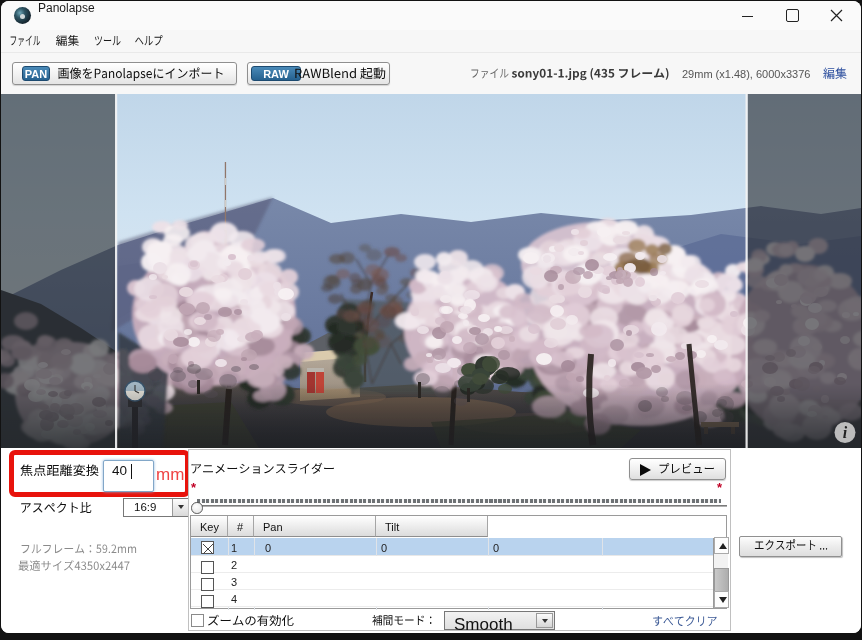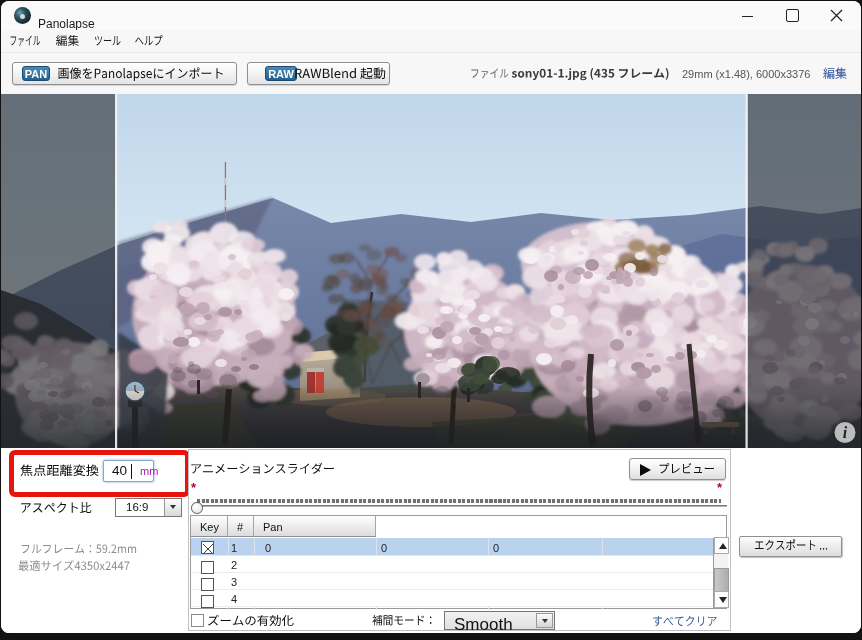--- a/index.html
+++ b/index.html
@@ -1,46 +1,46 @@
 <!DOCTYPE html>
 <html><head><meta charset="utf-8"><style>
 *{margin:0;padding:0;box-sizing:border-box}
 html,body{width:862px;height:640px;overflow:hidden;background:#121212;font-family:"Liberation Sans",sans-serif;}
 #win{position:absolute;left:1px;top:1px;width:860px;height:632px;background:#fff;border-radius:8px;overflow:hidden;}
 
 #titlebar{position:absolute;left:0;top:0;width:860px;height:29px;background:#fafafa;}
 #ticon{position:absolute;left:13px;top:6px;width:17px;height:17px;border-radius:50%;background:radial-gradient(circle at 35% 35%, #6fa7b8 0%, #2e5564 30%, #14222b 75%);}
 #ticon:after{content:"";position:absolute;left:6px;top:7px;width:5px;height:5px;border-radius:50%;background:#cfd8da;}
-#ttext{position:absolute;left:37px;top:16px;font-size:12px;color:#1b1b1b;}
+#ttext{position:absolute;left:37px;top:0;font-size:12px;color:#1b1b1b;}
 .wbtn{position:absolute;top:0;width:45px;height:29px;}
 #wmin{left:724px}#wmax{left:769px}#wclose{left:814px}
 #wmin:after{content:"";position:absolute;left:17px;top:15px;width:11px;height:1.2px;background:#222}
 #wmax:after{content:"";position:absolute;left:16px;top:8px;width:11px;height:11px;border:1.2px solid #222;border-radius:2px}
 #wclose svg{position:absolute;left:15px;top:8px}
 
 #menubar{position:absolute;left:0;top:29px;width:860px;height:23px;background:#f7f7f7;}
 
 #toolbar{position:absolute;left:0;top:52px;width:860px;height:41px;background:#f7f7f7;}
 .tbtn{position:absolute;border:1px solid #8f8f8f;border-radius:3px;background:linear-gradient(#ffffff,#f4f4f4 45%,#e4e4e4);box-shadow:0 1px 1px rgba(0,0,0,.15)}
 #btn1{left:11px;top:61px;width:225px;height:23px}
 #btn2{left:246px;top:61px;width:143px;height:23px}
 .badge{position:absolute;border-radius:3px;background:linear-gradient(#4a8ab8,#25618f);color:#fff;font-weight:bold;font-size:11px;text-align:center;line-height:14px;border:1px solid #1c4a70}
 #bdg1{left:21px;top:65px;width:28px;height:15px}
-#bdg2{left:264px;top:65px;width:32px;height:15px}
+#bdg2{left:250px;top:65px;width:50px;height:15px}
 #inforight{position:absolute;left:681px;top:67px;font-size:11px;color:#555;}
 
 #photo{position:absolute;left:0;top:93px;width:860px;height:354px;background:#c9dff0;}
 
 #bottom{position:absolute;left:0;top:447px;width:860px;height:185px;background:#fff;}
 #redbox{position:absolute;left:8px;top:449px;width:181px;height:47px;border:5px solid #e8130c;border-radius:6px;}
-#focalinput{position:absolute;left:102px;top:459px;width:51px;height:22px;border:1.5px solid #82a7c8;border-radius:2px;background:#fff;box-shadow:0 0 3px #8ab4dc;}
+#focalinput{position:absolute;left:102px;top:459px;width:51px;height:32px;border:1.5px solid #82a7c8;border-radius:2px;background:#fff;box-shadow:0 0 3px #8ab4dc;}
 #focalinput span{position:absolute;left:8px;top:2px;font-size:13.5px;color:#111}
 #caret{position:absolute;left:27px;top:2.5px;width:1.2px;height:15px;background:#111}
-#mmlbl{position:absolute;left:139px;top:464px;font-size:11px;color:#a21caf}
-#combo169{position:absolute;left:114px;top:497px;width:67px;height:19px;border:1px solid #777;background:#fff;}
+#mmlbl{position:absolute;left:155px;top:464px;font-size:17px;color:#ef4444}
+#combo169{position:absolute;left:122px;top:497px;width:67px;height:19px;border:1px solid #777;background:#fff;}
 #combo169 .arr{position:absolute;right:0;top:0;width:17px;height:17px;background:linear-gradient(#fdfdfd,#d9d9d9);border-left:1px solid #999}
 #combo169 .t{position:absolute;left:10px;top:2px;font-size:11.5px;color:#111}
 .dar{position:absolute;width:0;height:0;border-left:3.5px solid transparent;border-right:3.5px solid transparent;border-top:4px solid #333}
 
 #panel{position:absolute;left:187px;top:448px;width:543px;height:182px;border:1px solid #c0c0c0;background:#fff}
 #prevbtn{position:absolute;left:628px;top:457px;width:97px;height:22px;border:1px solid #8f8f8f;border-radius:3px;background:linear-gradient(#ffffff,#f2f2f2 45%,#dfdfdf);box-shadow:0 1px 1px rgba(0,0,0,.2)}
 #prevbtn .tri{position:absolute;left:10px;top:4.5px;width:0;height:0;border-top:6px solid transparent;border-bottom:6px solid transparent;border-left:11px solid #0a0a0a}
 .ast{position:absolute;font-size:13px;font-weight:bold;color:#c00025;font-family:"Liberation Sans",sans-serif}
 
 #dashes{position:absolute;left:196px;top:497.5px;width:524px;height:4px;background:repeating-linear-gradient(90deg,#6e7275 0px,#6e7275 3px,#f4f4f4 3px,#f4f4f4 4.5px)}
@@ -1313,20 +1313,21 @@
     </div>
  <div class="ast" style="left:190px;top:479px">*</div>
  <div class="ast" style="left:716px;top:479px">*</div>
  <div id="dashes"></div>
     <div id="groove"></div>
     <div id="thumb"></div>
  <div id="tbl">
    <div class="hcell" style="left:0;width:37px">Key</div>
    <div class="hcell" style="left:37px;width:26px">#</div>
    <div class="hcell" style="left:63px;width:122px">Pan</div>
+   <div class="hcell" style="left:185px;width:112px">Tilt</div>
    <div class="row1"></div>
    <div style="position:absolute;left:37px;top:22px;width:1px;height:72px;background:#dfe3e8"></div>
    <div style="position:absolute;left:63px;top:22px;width:1px;height:72px;background:#dfe3e8"></div>
    <div style="position:absolute;left:185px;top:22px;width:1px;height:72px;background:#dfe3e8"></div>
    <div style="position:absolute;left:297px;top:22px;width:1px;height:72px;background:#dfe3e8"></div>
    <div style="position:absolute;left:411px;top:22px;width:1px;height:72px;background:#dfe3e8"></div>
    <div class="rowline" style="top:40px"></div>
    <div class="rowline" style="top:57px"></div>
    <div class="rowline" style="top:74px"></div>
    <div class="cb" style="left:10px;top:25px"><svg width="13" height="13">

